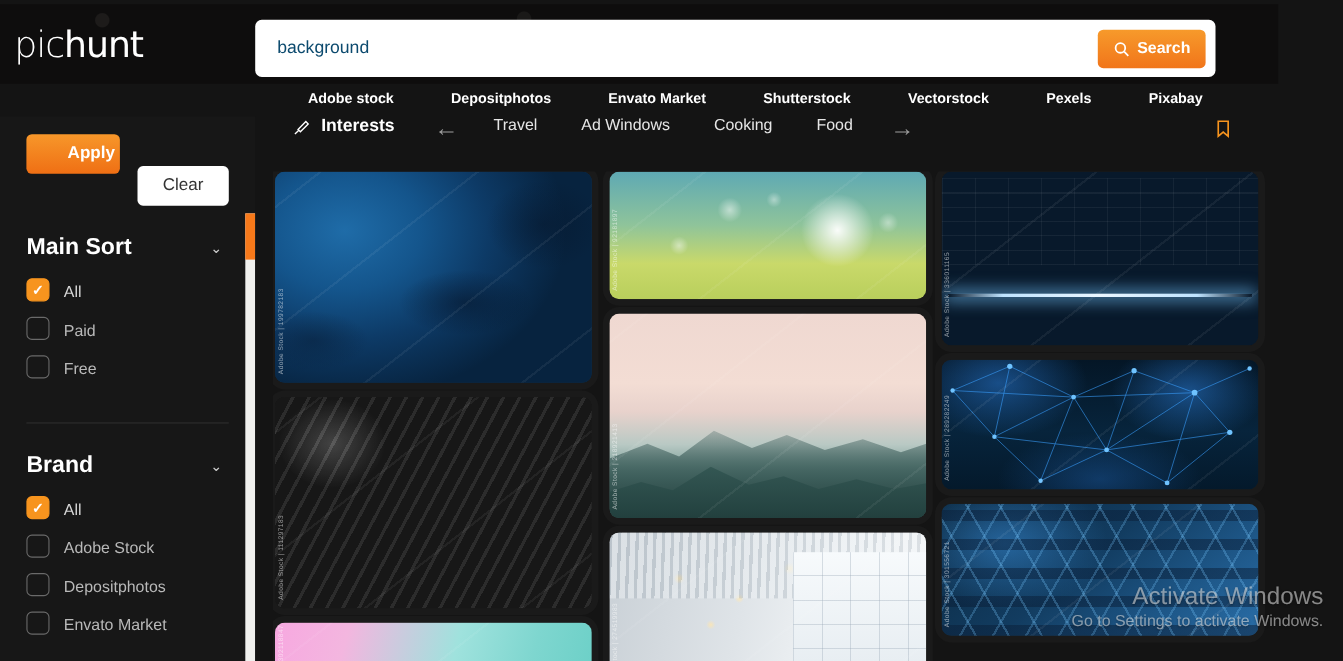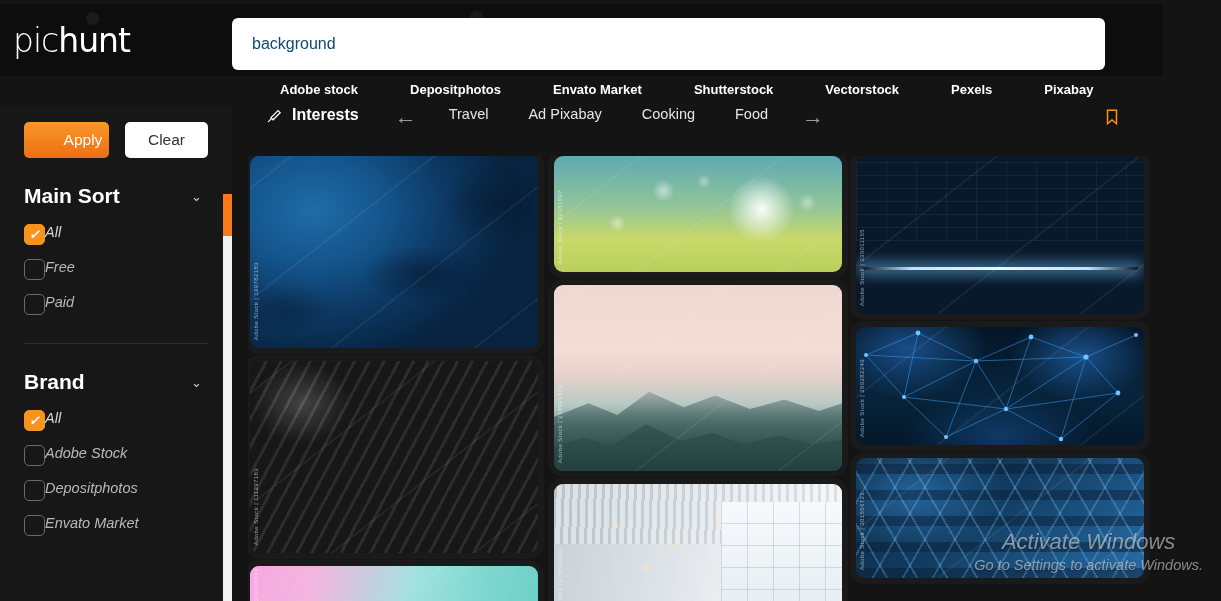--- a/index.html
+++ b/index.html
@@ -120,39 +120,39 @@
     padding: 0 24px;
     overflow: hidden;
   }
   .filter-actions {
     display: flex; gap: 16px; padding-top: 16px;
   }
   .btn-apply {
     width: 88px; height: 36px;
     background: linear-gradient(180deg, #f7972a 0%, #ef6f14 100%);
     border: none; border-radius: 5px;
-    color: #fff; font-size: 15.5px; font-weight: normal;
+    color: #fff; font-size: 15.5px; font-weight: bold;
     cursor: pointer; font-family: "Liberation Sans", sans-serif; padding-left: 33px;
   }
   .btn-clear {
     width: 88px; height: 36px;
     background: #ffffff; border: none; border-radius: 5px;
     color: #333; font-size: 15.5px;
-    cursor: pointer; font-family: "Liberation Sans", sans-serif;
+    cursor: pointer; font-family: "Liberation Sans", sans-serif; margin-top: 29px;
   }
   .filter-group { padding-top: 26px; }
-  .filter-group.bordered { border-top: 1px solid #2e2e2e; margin-top: 28px; }
+  .filter-group.bordered { border-top: 1px solid #2e2e2e; margin-top: 40px; }
   .group-head {
     display: flex; align-items: center; justify-content: space-between;
     cursor: pointer; padding-right: 6px;
   }
   .group-title { color: #fff; font-size: 21px; font-weight: bold; }
   .chev { color: #cfcfcf; font-size: 13px; }
   .opt-list { margin-top: 16px; display: flex; flex-direction: column; gap: 14px; }
-  .opt { display: flex; align-items: flex-start; cursor: pointer; font-style: italic; }
+  .opt { display: flex; align-items: flex-end; gap: 13px; cursor: pointer; }
   .cbox {
     width: 21px; height: 21px; border-radius: 5px;
     border: 1px solid #6a6a6a; background: transparent;
     display: flex; align-items: center; justify-content: center;
     flex-shrink: 0;
   }
   .cbox.on { background: #f7941e; border-color: #f7941e; }
   .cbox.on::after {
     content: "✓"; color: #fff; font-size: 13px; font-weight: bold;
     line-height: 1;
@@ -323,39 +323,45 @@
       repeating-linear-gradient(60deg, rgba(120,200,255,.28) 0 2px, transparent 2px 26px),
       repeating-linear-gradient(-60deg, rgba(120,200,255,.25) 0 2px, transparent 2px 26px),
       repeating-linear-gradient(0deg, rgba(10,30,55,.5) 0 10px, transparent 10px 26px);
   }
 
   .plexus-svg { position: absolute; inset: 0; }
 
   
   .win-wm {
     position: absolute; right: 18px; bottom: 28px;
-    text-align: center; pointer-events: none;
+    text-align: right; pointer-events: none;
     color: rgba(235,235,235,.55);
     text-shadow: 0 1px 2px rgba(0,0,0,.35);
     z-index: 50;
-    font-style: italic;
   }
   .win-wm .l1 { font-size: 22px; font-weight: 400; }
   .win-wm .l2 { font-size: 14.5px; margin-top: 2px; }
 </style>
 </head>
 <body>
 
 <div class="header">
   <div class="logo">
     <span>pic</span><span class="lg-h">hunt</span>
   </div>
 
   <div class="searchbar">
     <input class="search-input" type="text" value="background" placeholder="Search" style="">
+    <button class="search-btn">
+      <svg width="15" height="15" viewBox="0 0 24 24" fill="none" stroke="#fff" stroke-width="2.6">
+        <circle cx="10.5" cy="10.5" r="7"></circle>
+          <line x1="16" y1="16" x2="22" y2="22"></line>
+      </svg>
+      <span>Search</span>
+    </button>
   </div>
 </div>
 
 <div class="providers">
   <a>Adobe stock</a>
   <a>Depositphotos</a>
   <a>Envato Market</a>
   <a>Shutterstock</a>
   <a>Vectorstock</a>
   <a>Pexels</a>
@@ -368,21 +374,21 @@
       <path d="M3 21 L8 16"></path>
         <path d="M7 15 L17 5 L20 8 L10 18 Z"></path>
     </svg>
     <span>Interests</span>
   </div>
 
   <span class="arrow-btn" style="margin-left:36px">←</span>
 
   <div class="chips" style="margin-left:12px">
     <span class="chip">Travel</span>
-    <span class="chip">Ad Pixabay</span>
+    <span class="chip">Ad Windows</span>
     <span class="chip">Cooking</span>
     <span class="chip">Food</span>
   </div>
 
   <span class="arrow-btn" style="margin-left:14px">→</span>
 
   <span class="bookmark-ico">
     <svg width="18" height="22" viewBox="0 0 24 24" fill="none" stroke="#f7941e" stroke-width="2">
       <path d="M6 3 H18 V21 L12 16 L6 21 Z"></path>
     </svg>
@@ -400,25 +406,25 @@
       <span class="group-title">Main Sort</span>
       <span class="chev">⌄</span>
     </div>
     <div class="opt-list">
       <div class="opt">
         <span class="cbox on"></span>
         <span class="opt-label white">All</span>
       </div>
       <div class="opt">
         <span class="cbox"></span>
+        <span class="opt-label">Paid</span>
+      </div>
+      <div class="opt">
+        <span class="cbox"></span>
         <span class="opt-label">Free</span>
-      </div>
-      <div class="opt">
-        <span class="cbox"></span>
-        <span class="opt-label">Paid</span>
       </div>
     </div>
   </div>
 
   <div class="filter-group bordered">
     <div class="group-head">
       <span class="group-title">Brand</span>
       <span class="chev">⌄</span>
     </div>
     <div class="opt-list">

